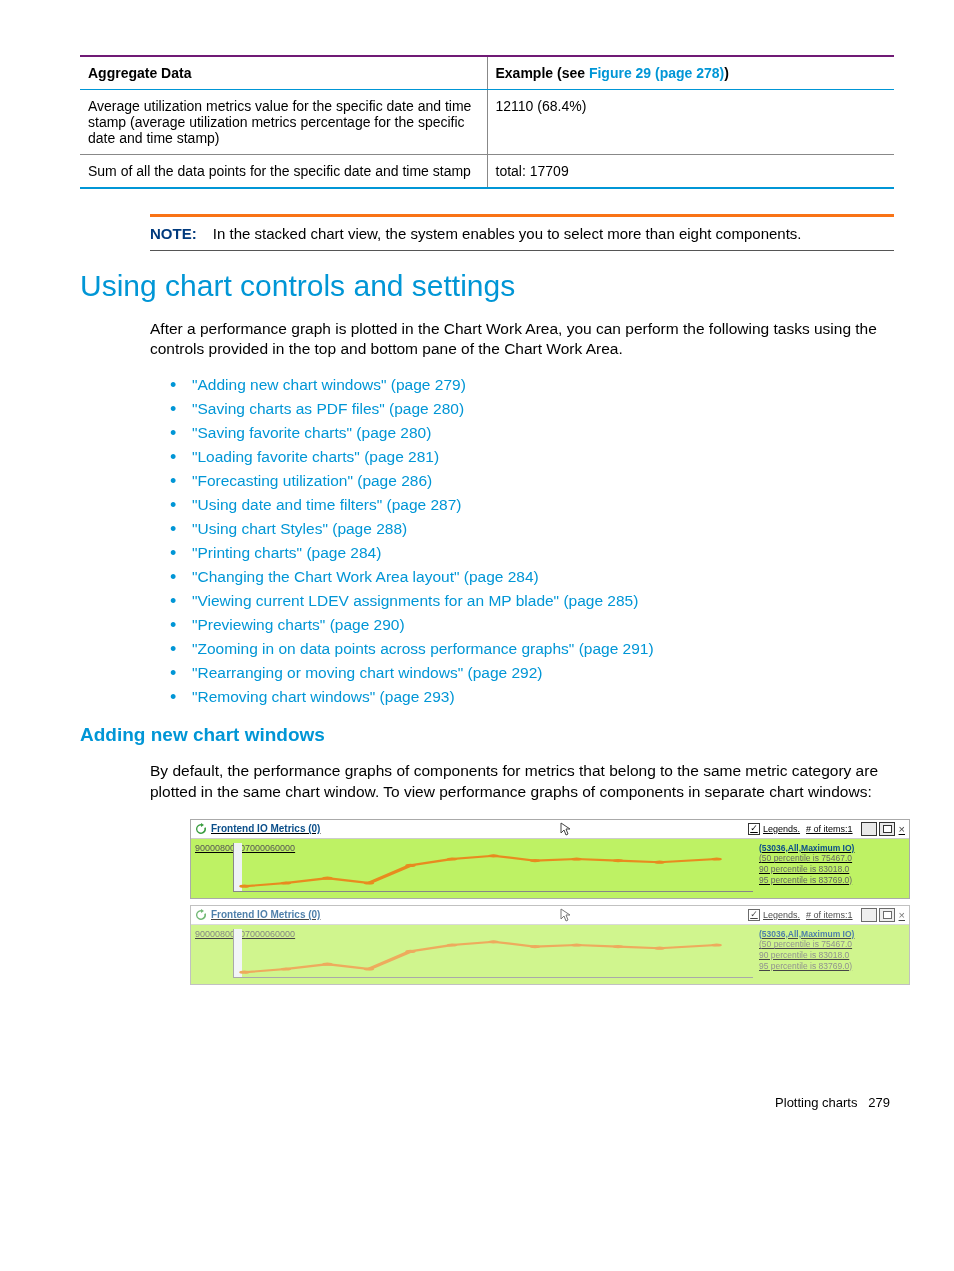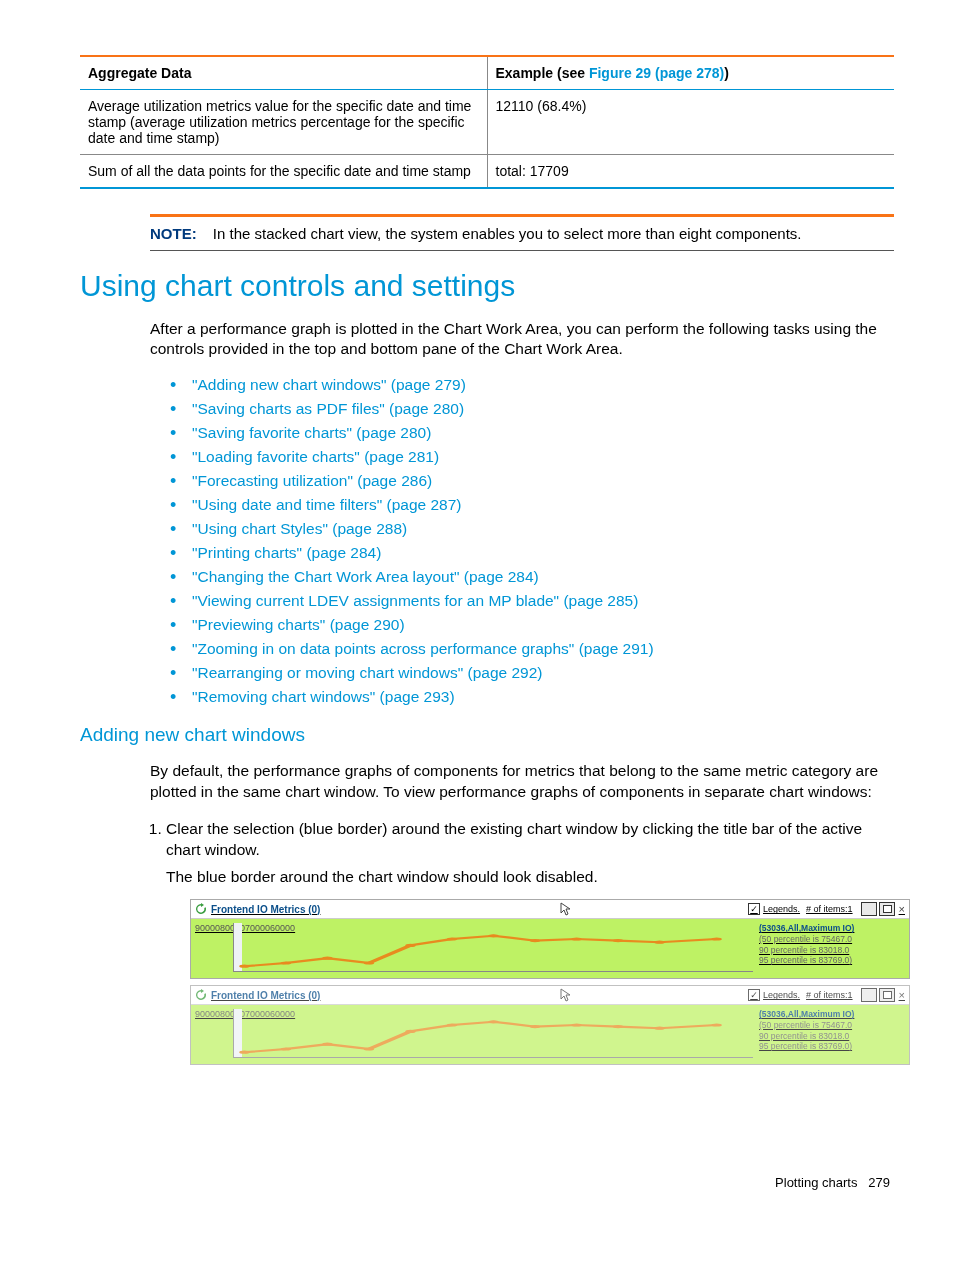--- a/index.html
+++ b/index.html
@@ -17,21 +17,21 @@
   }
   table.data-table {
     width: 100%;
     border-collapse: collapse;
     font-size: 14px;
   }
   table.data-table th {
     text-align: left;
     font-weight: bold;
     padding: 8px 8px;
-    border-top: 2px solid #f97316;
+    border-top: 2px solid #701a75;
     border-bottom: 1px solid #0096d6;
     vertical-align: top;
   }
   table.data-table td {
     padding: 8px 8px;
     border-bottom: 1px solid #888;
     vertical-align: top;
     font-size: 14px;
   }
   table.data-table tr:last-child td {
@@ -52,21 +52,21 @@
     margin-right: 12px;
   }
   h2.section {
     color: #0096d6;
     font-weight: normal;
     font-size: 30px;
     margin: 18px 0 8px 0;
   }
   h3.subsection {
     color: #0096d6;
-    font-weight: normal;
+    font-weight: bold;
     font-size: 19px;
     margin: 18px 0 6px 0;
   }
   .body-text {
     margin-left: 70px;
     font-size: 15.5px;
     line-height: 1.35;
   }
   ul.bullets {
     margin: 8px 0 8px 90px;
@@ -249,26 +249,20 @@
     <li><span class="link">"Viewing current LDEV assignments for an MP blade" (page 285)</span></li>
     <li><span class="link">"Previewing charts" (page 290)</span></li>
     <li><span class="link">"Zooming in on data points across performance graphs" (page 291)</span></li>
     <li><span class="link">"Rearranging or moving chart windows" (page 292)</span></li>
     <li><span class="link">"Removing chart windows" (page 293)</span></li>
   </ul>
 
   <h3 class="subsection">Adding new chart windows</h3>
   <p class="body-text">By default, the performance graphs of components for metrics that belong to the same metric category are plotted in the same chart window. To view performance graphs of components in separate chart windows:</p>
 
-  <ol class="steps">
-    <li>
-      <span>Clear the selection (blue border) around the existing chart window by clicking the title bar of the active chart window.</span>
-      <div class="step-sub">The blue border around the chart window should look disabled.</div>
-    </li>
-  </ol>
 
   <div class="figure">
 
     <div class="chart-panel">
       <div class="chart-header">
         <span class="refresh-icon">
           <svg viewBox="0 0 12 12">
               <path d="M6 1a5 5 0 1 0 4.7 3.3L9.2 5A3.5 3.5 0 1 1 6 2.5V4l3-2-3-2z" fill="#3a9d3f"></path>
             </svg>
         </span>

